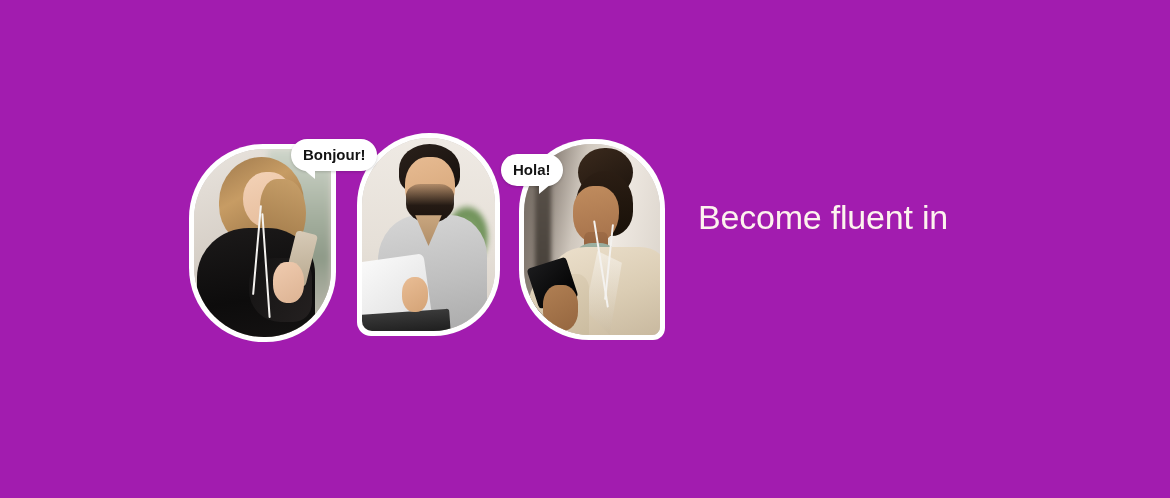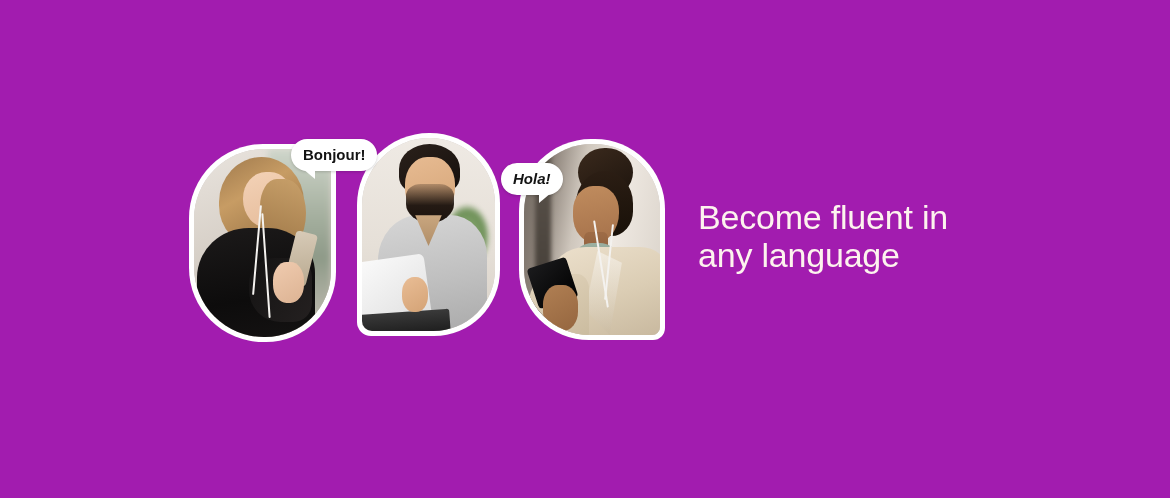--- a/index.html
+++ b/index.html
@@ -277,22 +277,21 @@
     top: 139px;
   }
   #bubble-bonjour::after {
     left: 12px;
     bottom: -8px;
     border-width: 10px 0 0 12px;
     border-color: #ffffff transparent transparent transparent;
   }
   #bubble-hola {
     left: 501px;
-    top: 163px;
-    font-style: italic;
+    top: 154px;
   }
   #bubble-hola::after {
     right: 12px;
     bottom: -8px;
     border-width: 10px 12px 0 0;
     border-color: #ffffff transparent transparent transparent;
   }
 
   
   #headline {
@@ -369,16 +368,15 @@
     </div>
 
     <div class="bubble" id="bubble-bonjour">Bonjour!</div>
 
     <div class="bubble" id="bubble-hola">Hola!</div>
 
   </div>
 
   <div id="headline">
     <span class="line">Become fluent in</span>
-    <span class="line">any language</span>
   </div>
 
 </div>
 
 </body></html>

